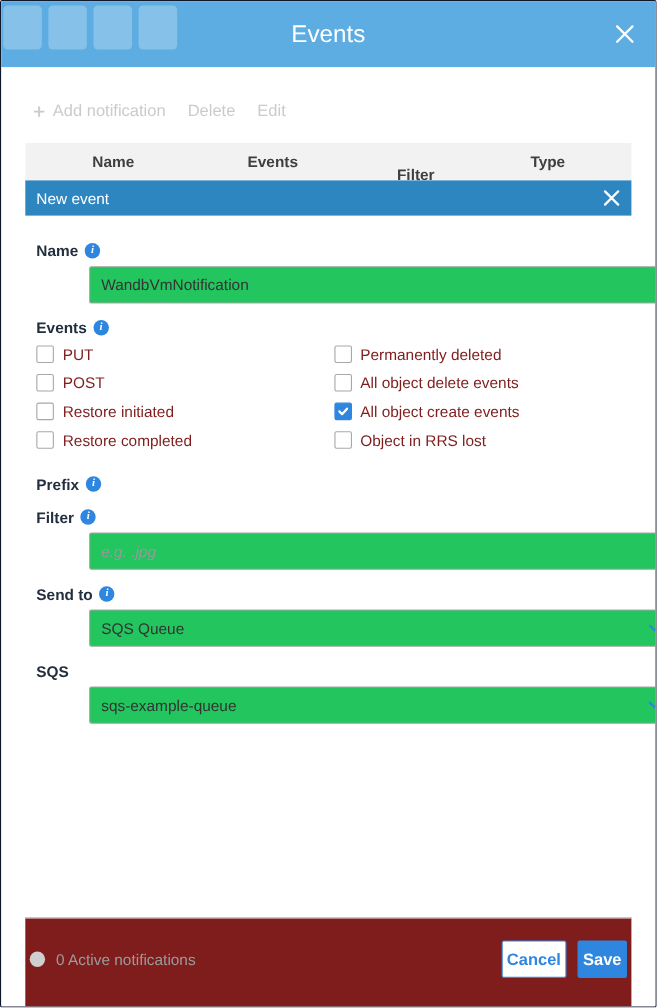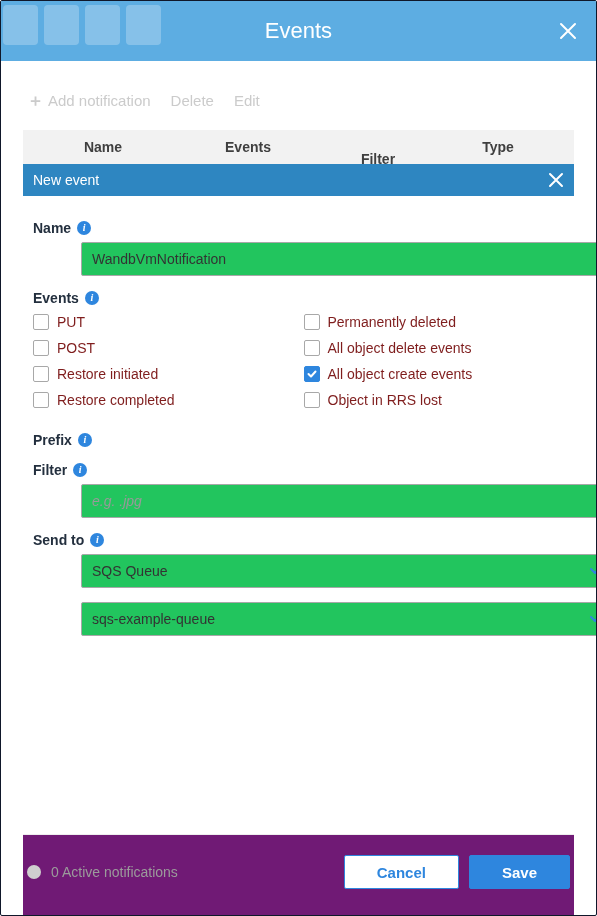--- a/index.html
+++ b/index.html
@@ -185,38 +185,38 @@
   .footer {
     border-top: 1px solid #eee;
     margin: 0 22px;
     padding: 20px 4px 26px 4px;
     display: flex;
     align-items: center;
     justify-content: space-between;
     position: absolute;
     bottom: 0;
     left: 0; right: 0;
-    background: #701a75;
+    background: #7f1d1d;
   }
   .footer-left {
     display: flex;
     align-items: center;
     gap: 10px;
     color: #9b9b9b;
     font-size: 14px;
   }
   .dot {
     width: 14px; height: 14px;
     border-radius: 50%;
     background: #cfcfcf;
   }
   .footer-right { display: flex; gap: 10px; }
   .btn {
     height: 34px;
-    padding: 0 32px;
+    padding: 0 4px;
     border-radius: 2px;
     font-size: 15px;
     font-weight: 700;
     cursor: pointer;
     display: inline-flex;
     align-items: center;
     border: 1px solid transparent;
   }
   .btn-secondary {
     background: #fff;
@@ -360,20 +360,23 @@
           <span>SQS Queue</span>
           <span class="chev">
             <svg width="12" height="12" viewBox="0 0 12 12">
                 <path d="M2 4 L6 8 L10 4" stroke="#2e86de" stroke-width="2" fill="none" stroke-linecap="round" stroke-linejoin="round"></path>
               </svg>
           </span>
         </div>
       </div>
 
       <div class="section">
+        <div class="field-label">
+          <span>SQS</span>
+        </div>
         <div class="select-input">
           <span>sqs-example-queue</span>
           <span class="chev">
             <svg width="12" height="12" viewBox="0 0 12 12">
                 <path d="M2 4 L6 8 L10 4" stroke="#2e86de" stroke-width="2" fill="none" stroke-linecap="round" stroke-linejoin="round"></path>
               </svg>
           </span>
         </div>
       </div>
 

